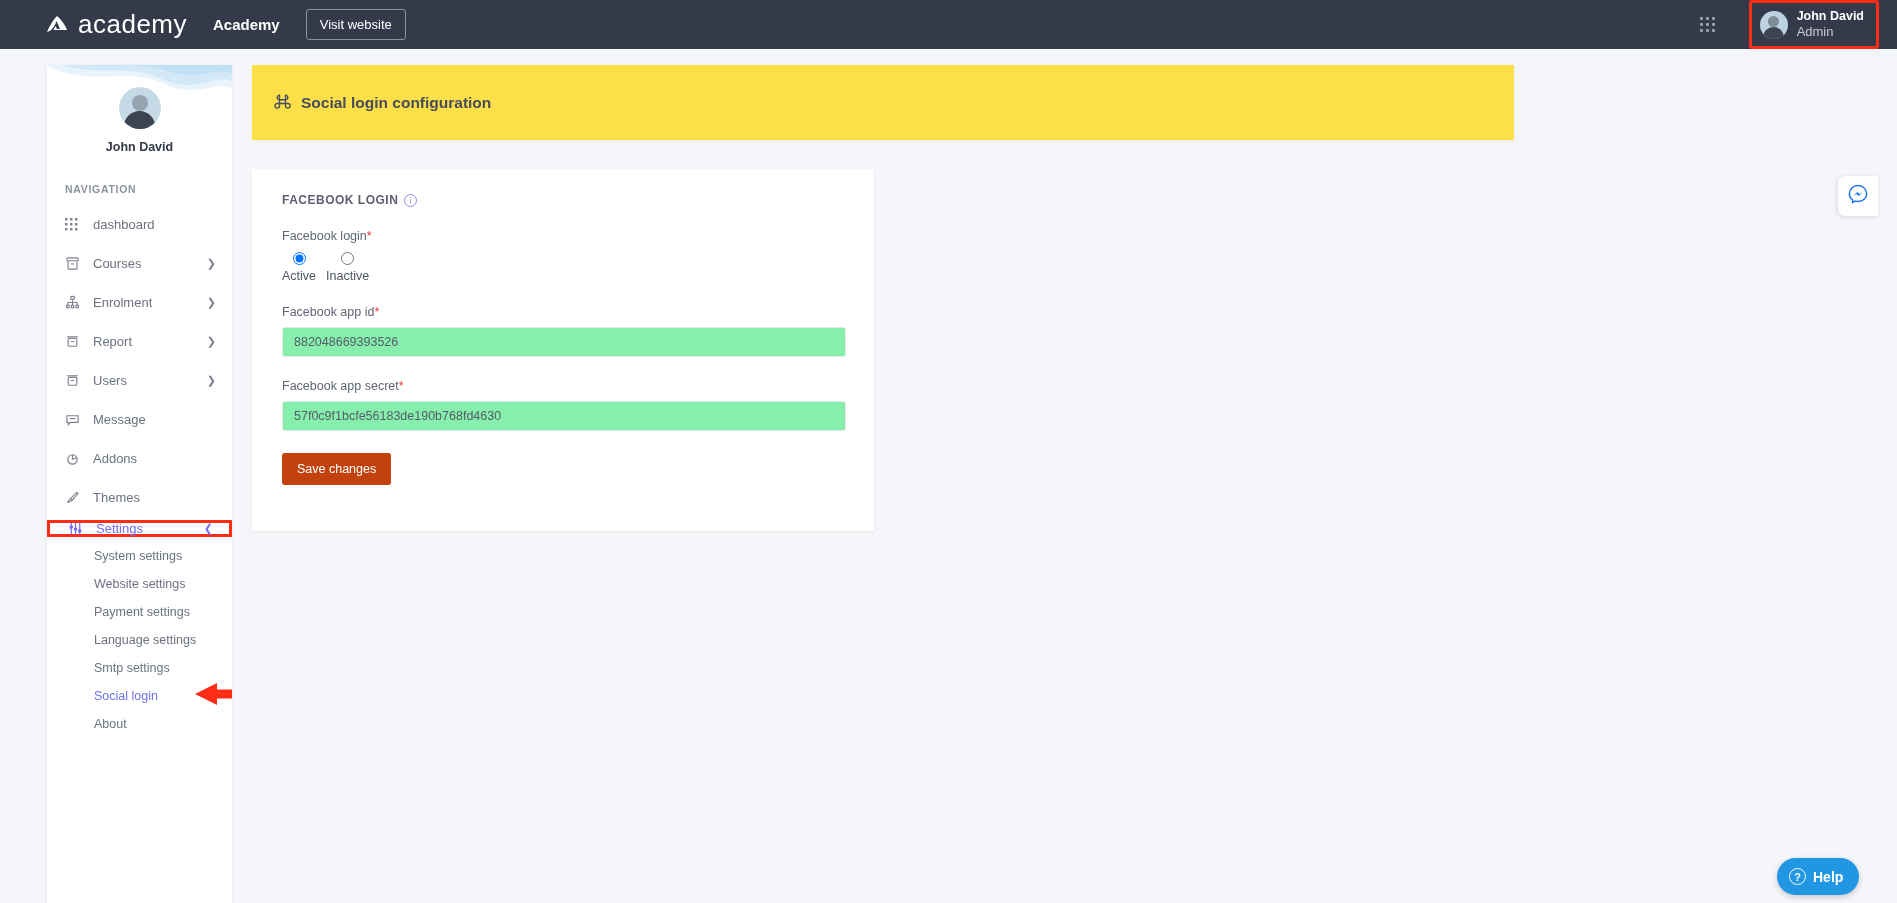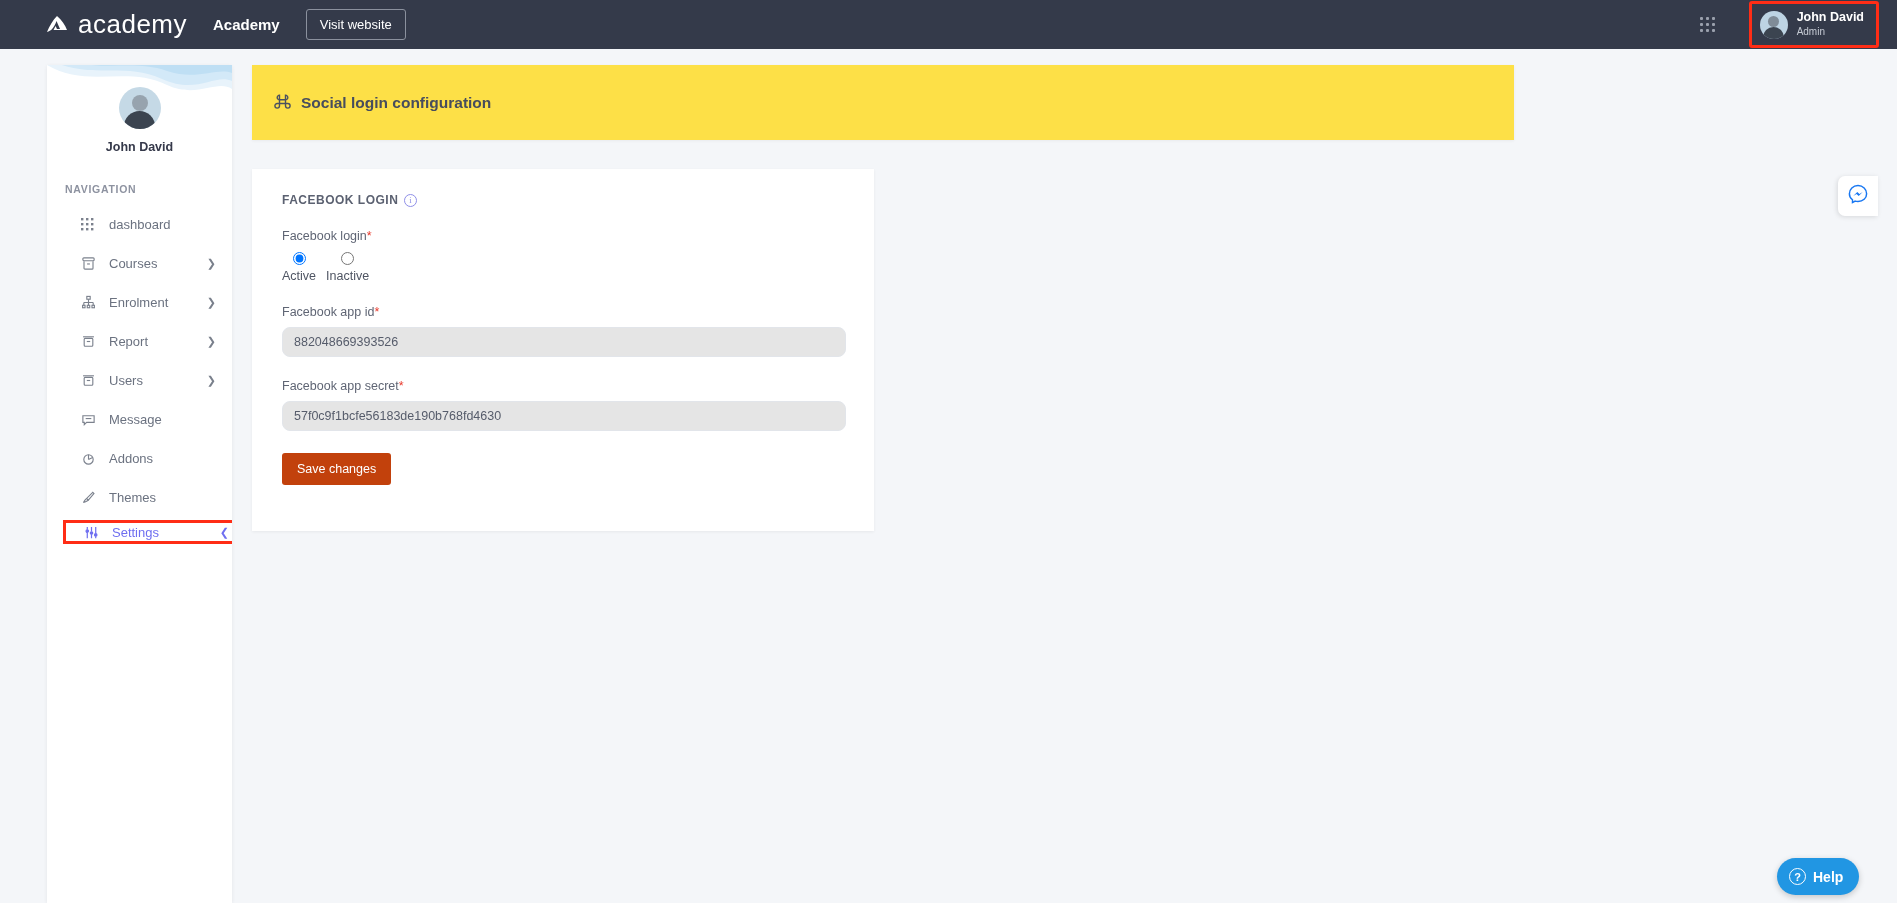--- a/index.html
+++ b/index.html
@@ -54,21 +54,21 @@
     border-radius: 3px;
     cursor: pointer;
   }
   .avatar-sm {
     width: 28px; height: 28px; border-radius: 50%;
     background: #bdd3e3; overflow: hidden; position: relative; flex: none;
   }
   .avatar-sm .head { position:absolute; width:11px; height:11px; border-radius:50%; background:#7f8b97; left:8.5px; top:5px;}
   .avatar-sm .body { position:absolute; width:21px; height:13px; border-radius:11px 11px 0 0; background:#3b4450; left:3.5px; top:16px;}
   .user-name { color:#ffffff; font-size:12.5px; font-weight:bold; line-height:1.25; }
-  .user-role { color:#c6cbd4; font-size:10px; line-height:1.25; }
+  .user-role { color:#c6cbd4; font-size:13px; line-height:1.25; }
 
   
   .sidebar {
     position: absolute; top: 65px; left: 47px;
     width: 185px; height: 838px;
     background: #ffffff;
     box-shadow: 0 1px 4px rgba(0,0,0,.07);
     overflow: hidden;
   }
   .sb-hero { height: 46px; position: relative; overflow: hidden; background:#ffffff;}
@@ -78,34 +78,34 @@
     width: 42px; height: 42px; border-radius: 50%;
     background: #c5d9e6; margin: 0 auto; position: relative; overflow: hidden;
   }
   .avatar-lg .head { position:absolute; width:16px; height:16px; border-radius:50%; background:#97a3ae; left:13px; top:8px;}
   .avatar-lg .body { position:absolute; width:31px; height:19px; border-radius:16px 16px 0 0; background:#3b4450; left:5.5px; top:24px;}
   .sb-username { margin-top: 11px; font-size: 12.5px; font-weight: bold; color: #35394a; }
   .nav-title {
     margin: 29px 0 0 18px; font-size: 10.5px; color: #8d92a0;
     letter-spacing: .7px; font-weight: bold;
   }
-  .nav-list { margin-top: 10px; margin-left: 16px; }
+  .nav-list { margin-top: 10px; }
   .nav-item {
     display: flex; align-items: center;
     height: 39px; padding: 0 16px 0 18px;
     color: #6b7280; font-size: 13px; cursor: pointer;
     position: relative;
   }
   .nav-item .ni-icon { width: 20px; display:flex; align-items:center; justify-content:flex-start; flex:none; }
   .nav-item .ni-label { margin-left: 8px; flex: 1; }
   .nav-item .chev { font-size: 11px; color:#7a808c; }
   .nav-item.active-highlight {
     border: 3px solid #ff2d16;
     color: #6f6ff0;
-    height: 24px;
+    height: 17px;
     margin: 3px 0 3px 0;
     width: 185px;
   }
   .nav-item.active-highlight .ni-label { color: #6f6ff0; }
   .sub-list { padding: 2px 0 0 0; }
   .sub-item {
     display:block; padding: 7px 0 7px 47px;
     font-size: 12.5px; color: #6b7280; cursor: pointer;
     text-decoration: none;
   }
@@ -143,23 +143,23 @@
   }
   .field-label {
     margin-top: 22px; font-size: 12.5px; color: #5f6574;
   }
   .req { color: #e8392c; }
   .radio-row { margin-top: 9px; display:flex; align-items:center; gap: 4px; font-size: 12.5px; color:#4f5563; }
   .radio-row label { display:flex; align-items:center; gap:4px; cursor:pointer; margin-right: 6px; flex-direction: column;}
   .radio-row input { margin:0; cursor:pointer; }
   .text-input {
     margin-top: 8px; display:block; width: 564px; height: 30px;
-    border: 1px solid #e2e5ea; border-radius: 8px;
+    border: 1px solid #e2e5ea; border-radius: 3px;
     padding: 0 11px; font-size: 12.5px; color: #565c6b;
-    font-family: "Liberation Sans", sans-serif; outline: none; background:#e5e5e5;
+    font-family: "Liberation Sans", sans-serif; outline: none; background:#86efac;
   }
   .save-btn {
     margin-top: 22px; background: #c2410c; color:#fff;
     border:none; border-radius: 3px; padding: 9px 15px;
     font-size: 12.5px; cursor: pointer;
     font-family: "Liberation Sans", sans-serif;
   }
 
   
   .msgr-tab {
@@ -345,20 +345,36 @@
           <path d="M3.5 2 L3.5 5 M3.5 8 L3.5 14 M8 2 L8 7 M8 10 L8 14 M12.5 2 L12.5 9 M12.5 12 L12.5 14"></path>
           <circle cx="3.5" cy="6.5" r="1.3" fill="#6f6ff0"></circle>
             <circle cx="8" cy="8.6" r="1.3" fill="#6f6ff0"></circle>
             <circle cx="12.5" cy="10.6" r="1.3" fill="#6f6ff0"></circle>
         </svg>
       </span>
       <span class="ni-label">Settings</span>
       <span class="chev" style="color:#6f6ff0">❮</span>
     </div>
 
+    <div class="sub-list">
+      <a class="sub-item">System settings</a>
+      <a class="sub-item">Website settings</a>
+      <a class="sub-item">Payment settings</a>
+      <a class="sub-item">Language settings</a>
+      <a class="sub-item">Smtp settings</a>
+      <div class="sub-row">
+        <a class="sub-item current">Social login</a>
+        <span class="red-arrow">
+          <svg width="62" height="22" viewBox="0 0 62 22">
+            <path d="M0 11 L22 0 L22 6.5 L62 6.5 L62 15.5 L22 15.5 L22 22 Z" fill="#ff2d16"></path>
+          </svg>
+        </span>
+      </div>
+      <a class="sub-item">About</a>
+    </div>
   </div>
 </div>
 
 <div class="main">
 
   <div class="page-head-card">
     <span class="ph-icon">
       <svg width="17" height="17" viewBox="0 0 17 17" fill="none" stroke="#4a5160" stroke-width="1.4">
         <path d="M5.5 3.2 A2.3 2.3 0 1 0 5.5 7.8 L11.5 7.8 A2.3 2.3 0 1 0 11.5 3.2 L11.5 13.8 A2.3 2.3 0 1 0 13.8 11.5 L3.2 11.5 A2.3 2.3 0 1 0 5.5 13.8 Z"></path>
       </svg>

